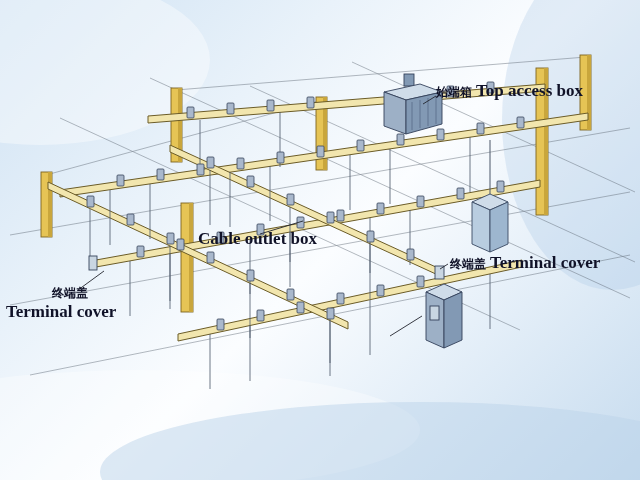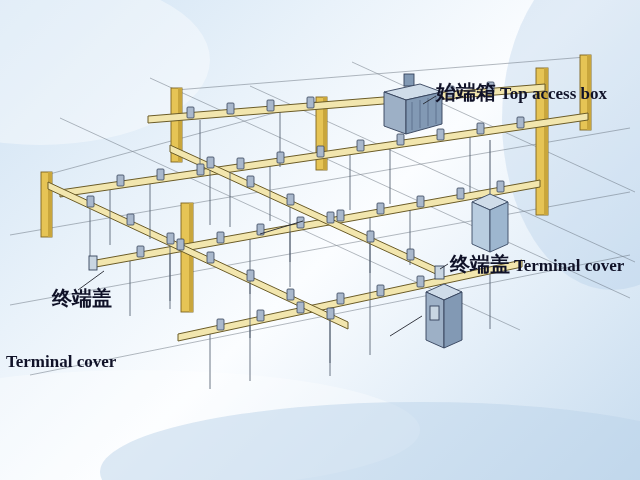--- a/index.html
+++ b/index.html
@@ -11,22 +11,22 @@
     background:linear-gradient(135deg,#cfe2f3 0%,#e9f2fa 30%,#fbfdff 52%,#e3eef8 74%,#c6dbee 100%);
   }
   .stage svg{position:absolute;left:0;top:0;}
   .label{
     position:absolute;
     color:#101228;
     font-weight:bold;
     white-space:nowrap;
     line-height:1.25;
   }
-  .label .zh{font-size:20px;font-family:Liberation Sans, sans-serif;font-weight:bold;}
-  .label .en{font-size:17px;font-family:"Liberation Serif","DejaVu Serif",serif;font-weight:bold;margin-top:40px;}
+  .label .zh{font-size:12px;font-family:Liberation Sans, sans-serif;font-weight:bold;}
+  .label .en{font-size:17px;font-family:"Liberation Serif","DejaVu Serif",serif;font-weight:bold;}
 </style>
 </head>
 <body>
 
 <div class="stage">
 
   <svg width="640" height="480" viewBox="0 0 640 480">
     <defs>
       <g id="clamp">
         <rect x="-3" y="-6" width="7" height="11" rx="1" fill="#a9b8cc" stroke="#37455c" stroke-width="0.8"></rect>
@@ -207,20 +207,21 @@
       <line x1="390" y1="336" x2="422" y2="316"></line>
     </g>
   </svg>
 
   <div class="label" style="left:436px;top:80px;">
     <span class="zh">始端箱</span>
     <span class="en">Top access box</span>
   </div>
 
   <div class="label" style="left:198px;top:228px;">
+    <div class="en">Cable outlet box</div>
   </div>
 
   <div class="label" style="left:450px;top:252px;">
     <span class="zh">终端盖</span>
     <span class="en">Terminal cover</span>
   </div>
 
   <div class="label" style="left:6px;top:286px;">
     <div class="zh" style="padding-left:46px;">终端盖</div>
     <div class="en">Terminal cover</div>

